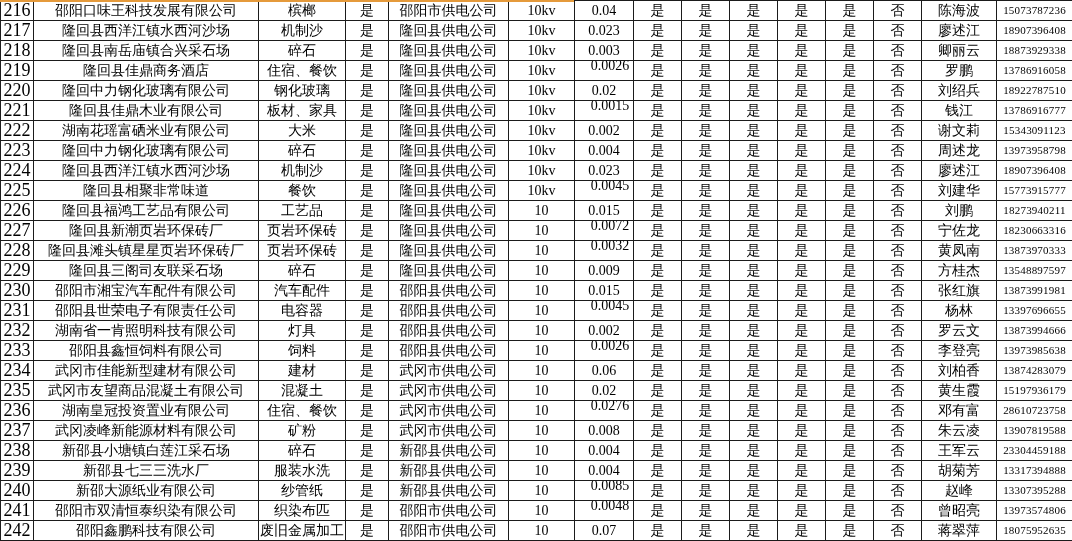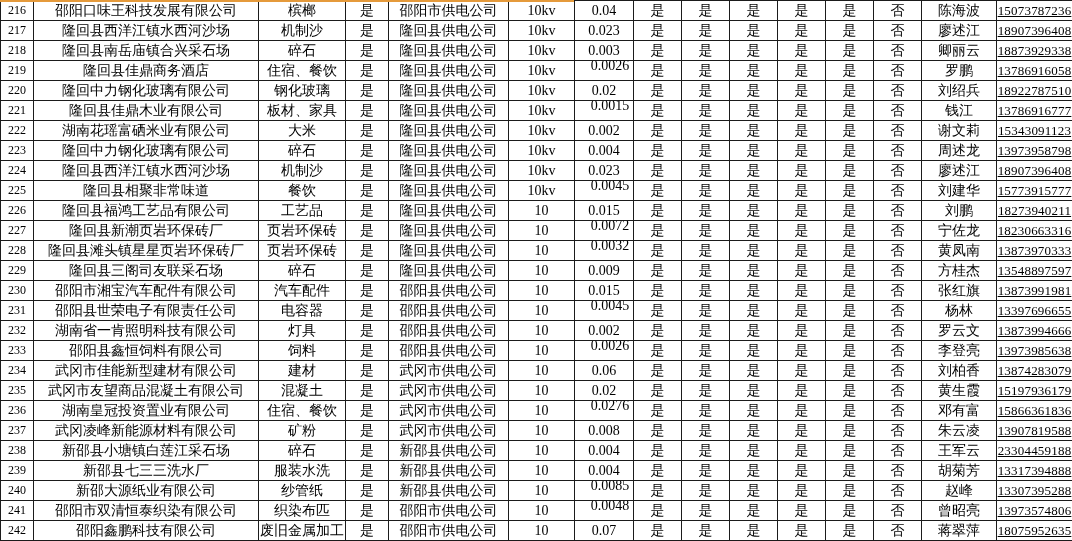--- a/index.html
+++ b/index.html
@@ -16,22 +16,22 @@
   col.c-value   { width:59px; }
   col.c-flag    { width:48px; }
   col.c-contact { width:75px; }
   col.c-phone   { width:76px; }
   td { border:1px solid #1b1b1b; height:20px; padding:0; margin:0;
        text-align:center; vertical-align:middle; color:#000;
        font-size:14px; overflow:hidden; position:relative;
        white-space:nowrap; box-sizing:border-box; }
   td span { display:block; line-height:19px; white-space:nowrap; }
   td.raised span { position:absolute; top:-5px; left:12px; right:0; }
-  td.phone span { font-size:13px; letter-spacing:0.2px;text-decoration:underline; }
-  td.num span { font-size:12px; }
+  td.phone span { font-size:11px; letter-spacing:0.2px; }
+  td.num span { font-size:18px; }
   .accent-top { position:absolute; top:0; left:0; height:2px; z-index:5; }
 </style>
 </head>
 <body>
 
 <div class="sheet">
   <div class="accent-top" style="background: rgb(229, 154, 59); width: 574px;"></div>
   <table>
     <colgroup>
       <col class="c-num">
@@ -1028,21 +1028,21 @@
           <td>
             <span>是</span>
           </td>
           <td>
             <span>否</span>
           </td>
           <td>
             <span>邓有富</span>
           </td>
           <td class="phone">
-            <span>15866361836</span>
+            <span>28610723758</span>
           </td>
         </tr>
         <tr>
           <td class="num">
             <span>237</span>
           </td>
           <td>
             <span>武冈凌峰新能源材料有限公司</span>
           </td>
           <td>

